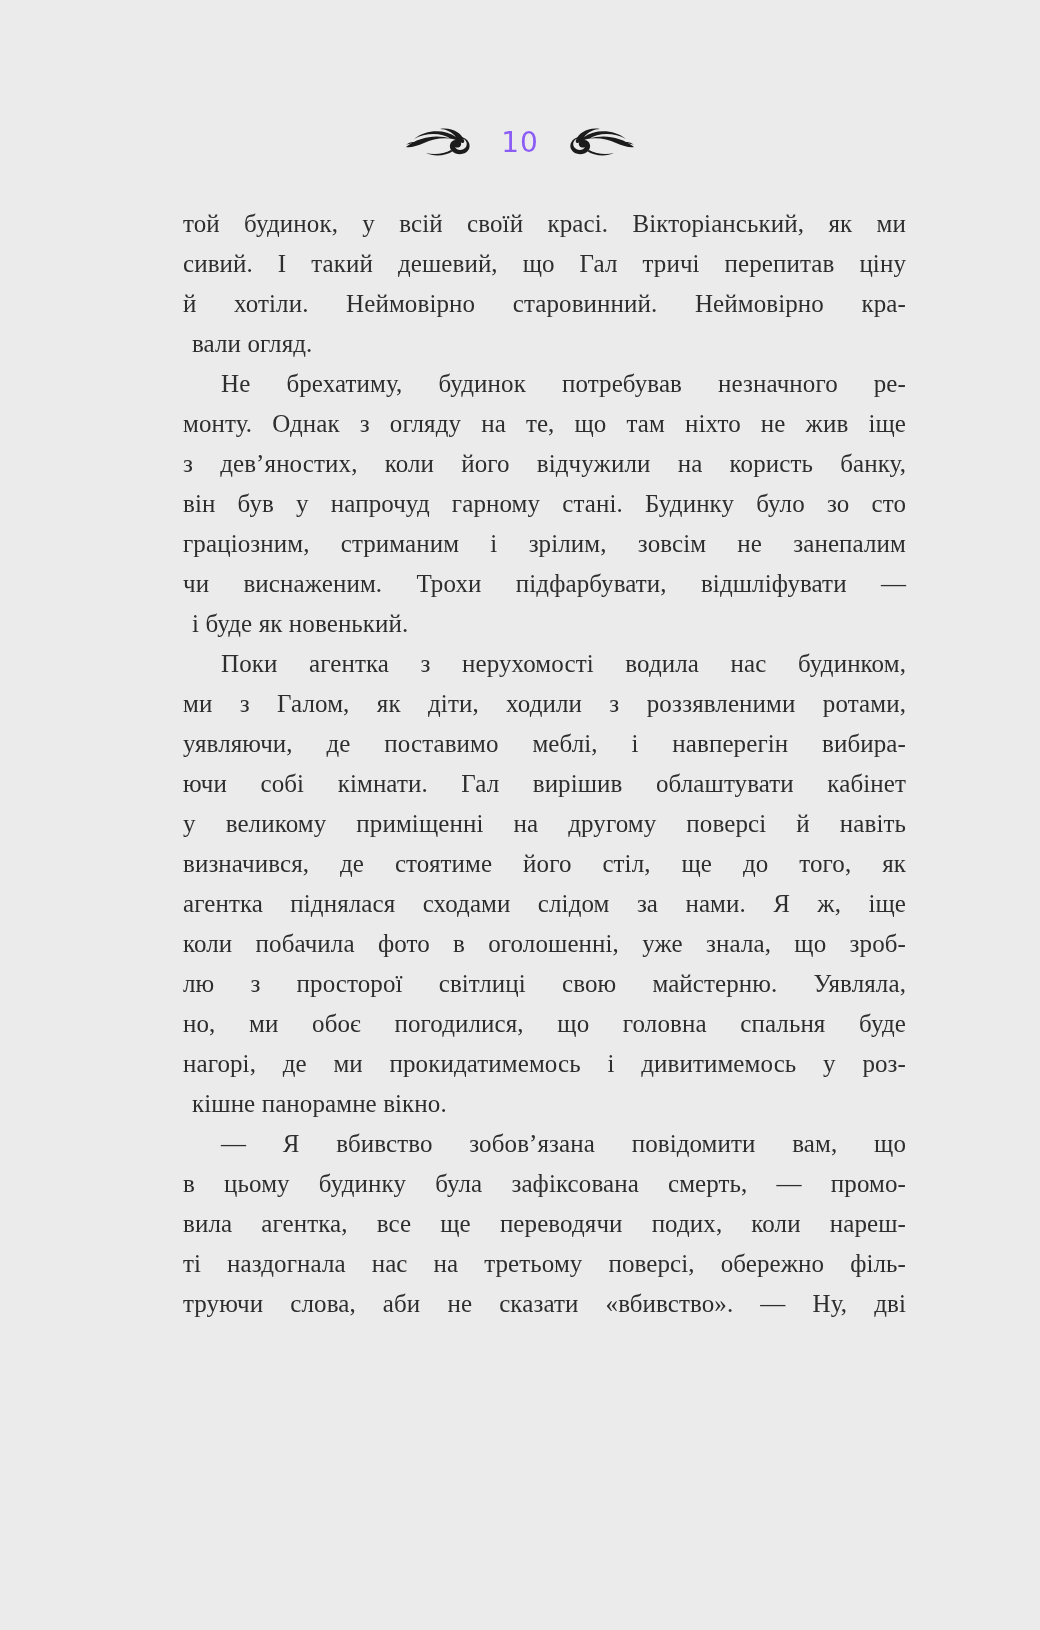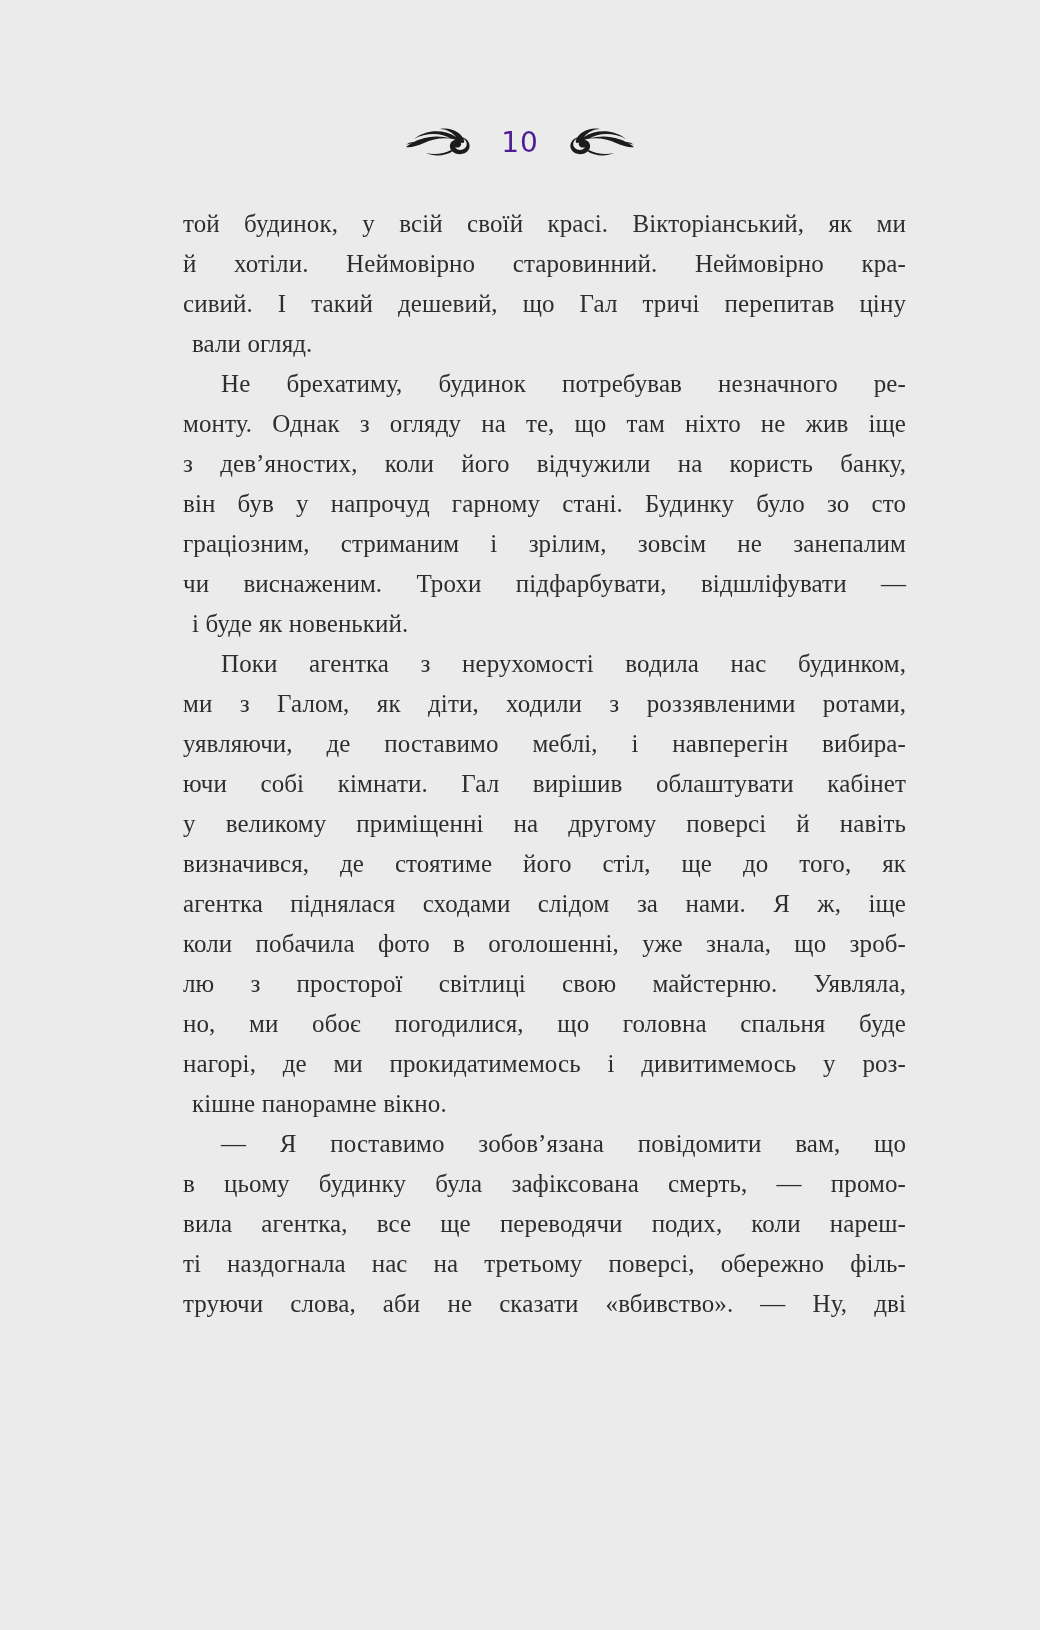--- a/index.html
+++ b/index.html
@@ -27,21 +27,21 @@
     height: 38px;
     display: flex;
     justify-content: center;
     align-items: center;
     gap: 28px;
   }
   .page-number {
     font-family: "DejaVu Sans", "Liberation Sans", sans-serif;
     font-size: 28px;
     line-height: 1;
-    color: #4c1d95;
+    color: #8b5cf6;
     letter-spacing: 1px;
   }
   .flourish {
     display: inline-flex;
     align-items: center;
     color: #1c1c1c;
   }
   .flourish svg { display: block; }
   .flourish-right svg { transform: scaleX(-1); }
   .text-block {
@@ -92,22 +92,22 @@
           <path d="M46 23 C39 27 29 28 21 26 C29 30 41 29 48 24 Z"></path>
           <path d="M14 16 C9 14 4 15 1 18 C5 16 10 16 14 18 Z"></path>
         </g>
       </svg>
     </span>
   </header>
 
   <main class="text-block">
       <div class="paragraph">
         <div class="line">той будинок, у всій своїй красі. Вікторіанський, як ми</div>
+        <div class="line">сивий. І такий дешевий, що Гал тричі перепитав ціну</div>
         <div class="line">й хотіли. Неймовірно старовинний. Неймовірно кра-</div>
-        <div class="line">сивий. І такий дешевий, що Гал тричі перепитав ціну</div>
         <div class="line last">вали огляд.</div>
       </div>
       <div class="paragraph">
         <div class="line indent">Не брехатиму, будинок потребував незначного ре-</div>
         <div class="line">монту. Однак з огляду на те, що там ніхто не жив іще</div>
         <div class="line">з дев’яностих, коли його відчужили на користь банку,</div>
         <div class="line">він був у напрочуд гарному стані. Будинку було зо сто</div>
         <div class="line">граціозним, стриманим і зрілим, зовсім не занепалим</div>
         <div class="line">чи виснаженим. Трохи підфарбувати, відшліфувати —</div>
         <div class="line last">і буде як новенький.</div>
@@ -120,21 +120,21 @@
         <div class="line">у великому приміщенні на другому поверсі й навіть</div>
         <div class="line">визначився, де стоятиме його стіл, ще до того, як</div>
         <div class="line">агентка піднялася сходами слідом за нами. Я ж, іще</div>
         <div class="line">коли побачила фото в оголошенні, уже знала, що зроб-</div>
         <div class="line">лю з просторої світлиці свою майстерню. Уявляла,</div>
         <div class="line">но, ми обоє погодилися, що головна спальня буде</div>
         <div class="line">нагорі, де ми прокидатимемось і дивитимемось у роз-</div>
         <div class="line last">кішне панорамне вікно.</div>
       </div>
       <div class="paragraph">
-        <div class="line indent">— Я поставимо зобов’язана повідомити вам, що</div>
+        <div class="line indent">— Я вбивство зобов’язана повідомити вам, що</div>
         <div class="line">в цьому будинку була зафіксована смерть, — промо-</div>
         <div class="line">вила агентка, все ще переводячи подих, коли нареш-</div>
         <div class="line">ті наздогнала нас на третьому поверсі, обережно філь-</div>
         <div class="line">труючи слова, аби не сказати «вбивство». — Ну, дві</div>
       </div>
     </main>
 
 </div>
 
 </body></html>

